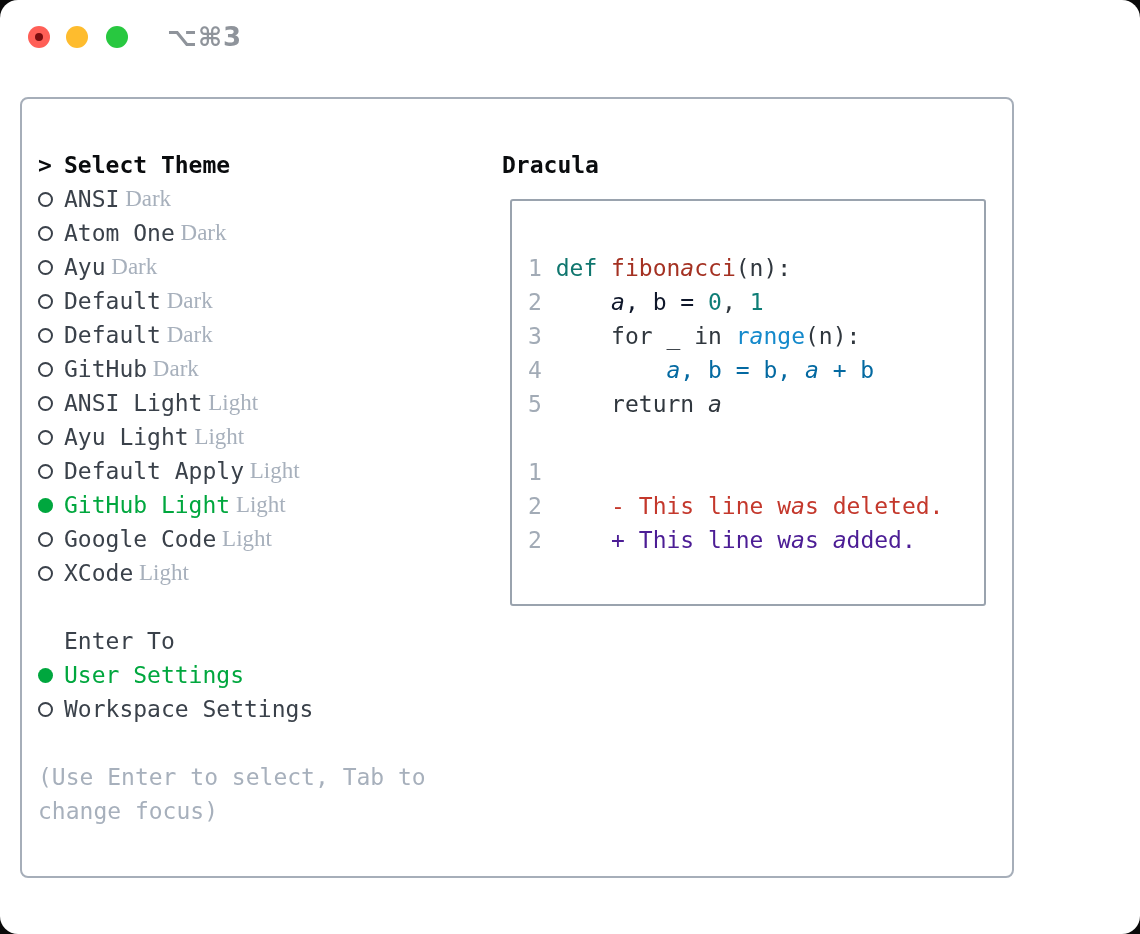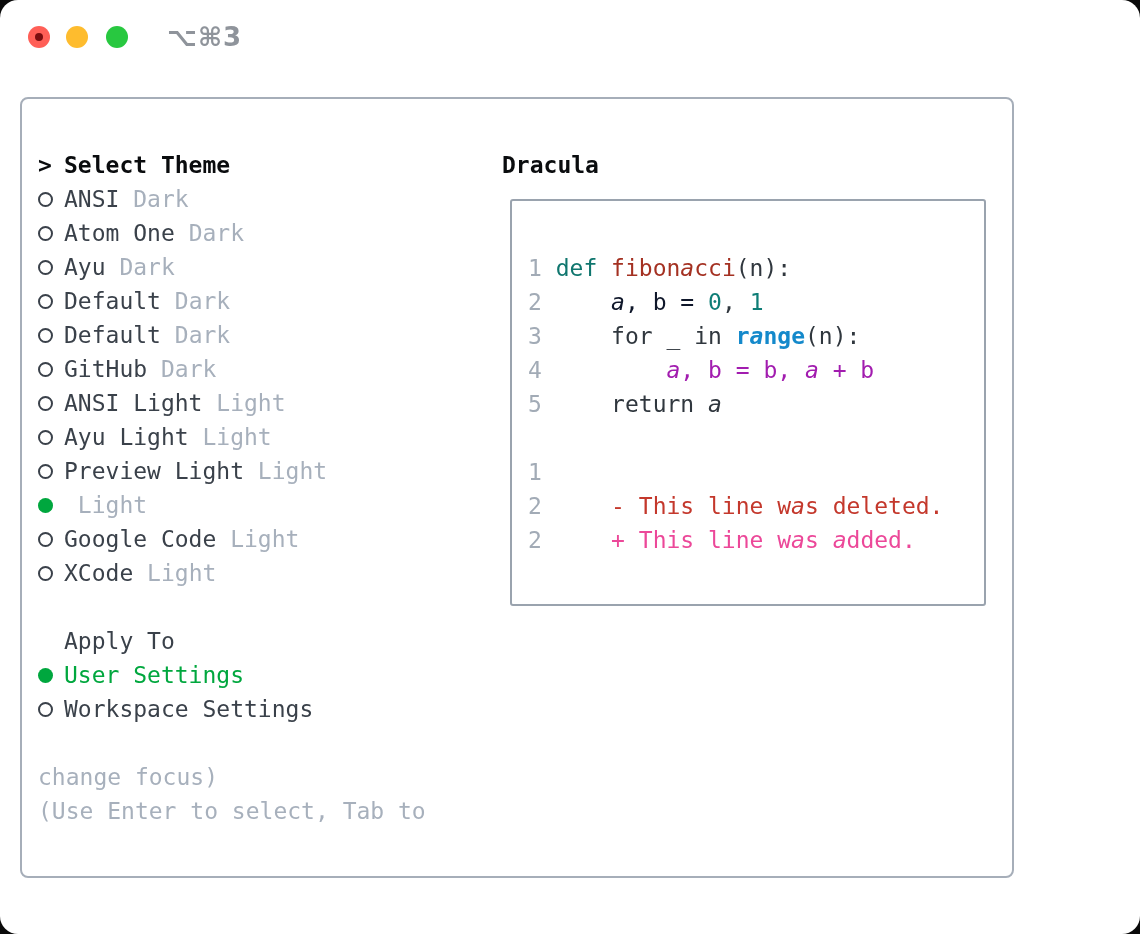--- a/index.html
+++ b/index.html
@@ -23,21 +23,21 @@
     position:absolute;left:20px;top:97px;width:994px;height:781px;
     box-sizing:border-box;border:2px solid var(--panel-border);border-radius:8px;
     background:#fff;
   }
   .list{position:absolute;left:16px;top:49px;font-size:23px;color:var(--dark);}
   .row{height:34px;display:flex;align-items:center;white-space:pre;}
   .slot{width:26px;display:inline-flex;align-items:center;flex:none;}
   .ring{width:15px;height:15px;box-sizing:border-box;border:2px solid var(--dark);border-radius:50%;}
   .fill{width:15px;height:15px;border-radius:50%;background:var(--green);}
   .bold{font-weight:bold;color:var(--header);}
-  .muted{color:var(--muted);}
+  .muted{color:var(--muted);font-family:Liberation Serif, serif;}
   .green{color:var(--green);}
   .hint{color:var(--muted);}
   
   .ptitle{
     position:absolute;left:480px;top:49px;height:34px;display:flex;align-items:center;
     font-size:23px;font-weight:bold;color:var(--header);
   }
   .pbox{
     position:absolute;left:488px;top:100px;width:476px;height:407px;
     box-sizing:border-box;border:2px solid var(--pbox-border);border-radius:3px;
@@ -63,40 +63,40 @@
     <div class="list" id="list">
         <div class="row"><span class="slot bold">&gt;</span><span class="bold">Select Theme</span></div>
         <div class="row"><span class="slot"><span class="ring"></span></span><span>ANSI</span><span class="muted"> Dark</span></div>
         <div class="row"><span class="slot"><span class="ring"></span></span><span>Atom One</span><span class="muted"> Dark</span></div>
         <div class="row"><span class="slot"><span class="ring"></span></span><span>Ayu</span><span class="muted"> Dark</span></div>
         <div class="row"><span class="slot"><span class="ring"></span></span><span>Default</span><span class="muted"> Dark</span></div>
         <div class="row"><span class="slot"><span class="ring"></span></span><span>Default</span><span class="muted"> Dark</span></div>
         <div class="row"><span class="slot"><span class="ring"></span></span><span>GitHub</span><span class="muted"> Dark</span></div>
         <div class="row"><span class="slot"><span class="ring"></span></span><span>ANSI Light</span><span class="muted"> Light</span></div>
         <div class="row"><span class="slot"><span class="ring"></span></span><span>Ayu Light</span><span class="muted"> Light</span></div>
-        <div class="row"><span class="slot"><span class="ring"></span></span><span>Preview Light</span><span class="muted"> Light</span></div>
-        <div class="row"><span class="slot"><span class="fill"></span></span><span class="muted"> Light</span></div>
+        <div class="row"><span class="slot"><span class="ring"></span></span><span>Default Apply</span><span class="muted"> Light</span></div>
+        <div class="row"><span class="slot"><span class="fill"></span></span><span class="green">GitHub Light</span><span class="muted"> Light</span></div>
         <div class="row"><span class="slot"><span class="ring"></span></span><span>Google Code</span><span class="muted"> Light</span></div>
         <div class="row"><span class="slot"><span class="ring"></span></span><span>XCode</span><span class="muted"> Light</span></div>
         <div class="row"></div>
-        <div class="row"><span class="slot"></span><span>Apply To</span></div>
+        <div class="row"><span class="slot"></span><span>Enter To</span></div>
         <div class="row"><span class="slot"><span class="fill"></span></span><span class="green">User Settings</span></div>
         <div class="row"><span class="slot"><span class="ring"></span></span><span>Workspace Settings</span></div>
         <div class="row"></div>
+        <div class="row hint">(Use Enter to select, Tab to</div>
         <div class="row hint">change focus)</div>
-        <div class="row hint">(Use Enter to select, Tab to</div>
       </div>
     <div class="ptitle">Dracula</div>
     <div class="pbox">
       <div class="pcode" id="pcode">
           <div class="line"><span style="color: rgb(162, 171, 182);">1 </span><span style="color: #0f766e;">def </span><span style="color: rgb(164, 49, 34);">fibon<i>a</i>cci</span><span style="color: rgb(48, 55, 62);">(n):</span></div>
           <div class="line"><span style="color: rgb(162, 171, 182);">2</span><span style="color: #0f172a;">     <i>a</i>, b = </span><span style="color: rgb(14, 125, 118);">0</span><span style="color: rgb(48, 55, 62);">, </span><span style="color: rgb(14, 125, 118);">1</span></div>
-          <div class="line"><span style="color: rgb(162, 171, 182);">3</span><span style="color: rgb(48, 55, 62);">     for _ in </span><span style="color: rgb(20, 137, 203); font-weight: bold;">r<i>a</i>nge</span><span style="color: rgb(48, 55, 62);">(n):</span></div>
-          <div class="line"><span style="color: rgb(162, 171, 182);">4</span><span style="color: #a21caf;">         <i>a</i>, b = b, <i>a</i> + b</span></div>
+          <div class="line"><span style="color: rgb(162, 171, 182);">3</span><span style="color: rgb(48, 55, 62);">     for _ in </span><span style="color: rgb(20, 137, 203);">r<i>a</i>nge</span><span style="color: rgb(48, 55, 62);">(n):</span></div>
+          <div class="line"><span style="color: rgb(162, 171, 182);">4</span><span style="color: #0369a1;">         <i>a</i>, b = b, <i>a</i> + b</span></div>
           <div class="line"><span style="color: rgb(162, 171, 182);">5</span><span style="color: rgb(48, 55, 62);">     return <i>a</i></span></div>
           <div class="line"></div>
           <div class="line"><span style="color: rgb(162, 171, 182);">1</span></div>
           <div class="line"><span style="color: rgb(162, 171, 182);">2</span><span style="color: rgb(196, 56, 44);">     - This line w<i>a</i>s deleted.</span></div>
-          <div class="line"><span style="color: rgb(162, 171, 182);">2</span><span style="color: #ec4899;">     + This line w<i>a</i>s <i>a</i>dded.</span></div>
+          <div class="line"><span style="color: rgb(162, 171, 182);">2</span><span style="color: #4c1d95;">     + This line w<i>a</i>s <i>a</i>dded.</span></div>
         </div>
     </div>
   </div>
 </div>
 
 </body></html>

